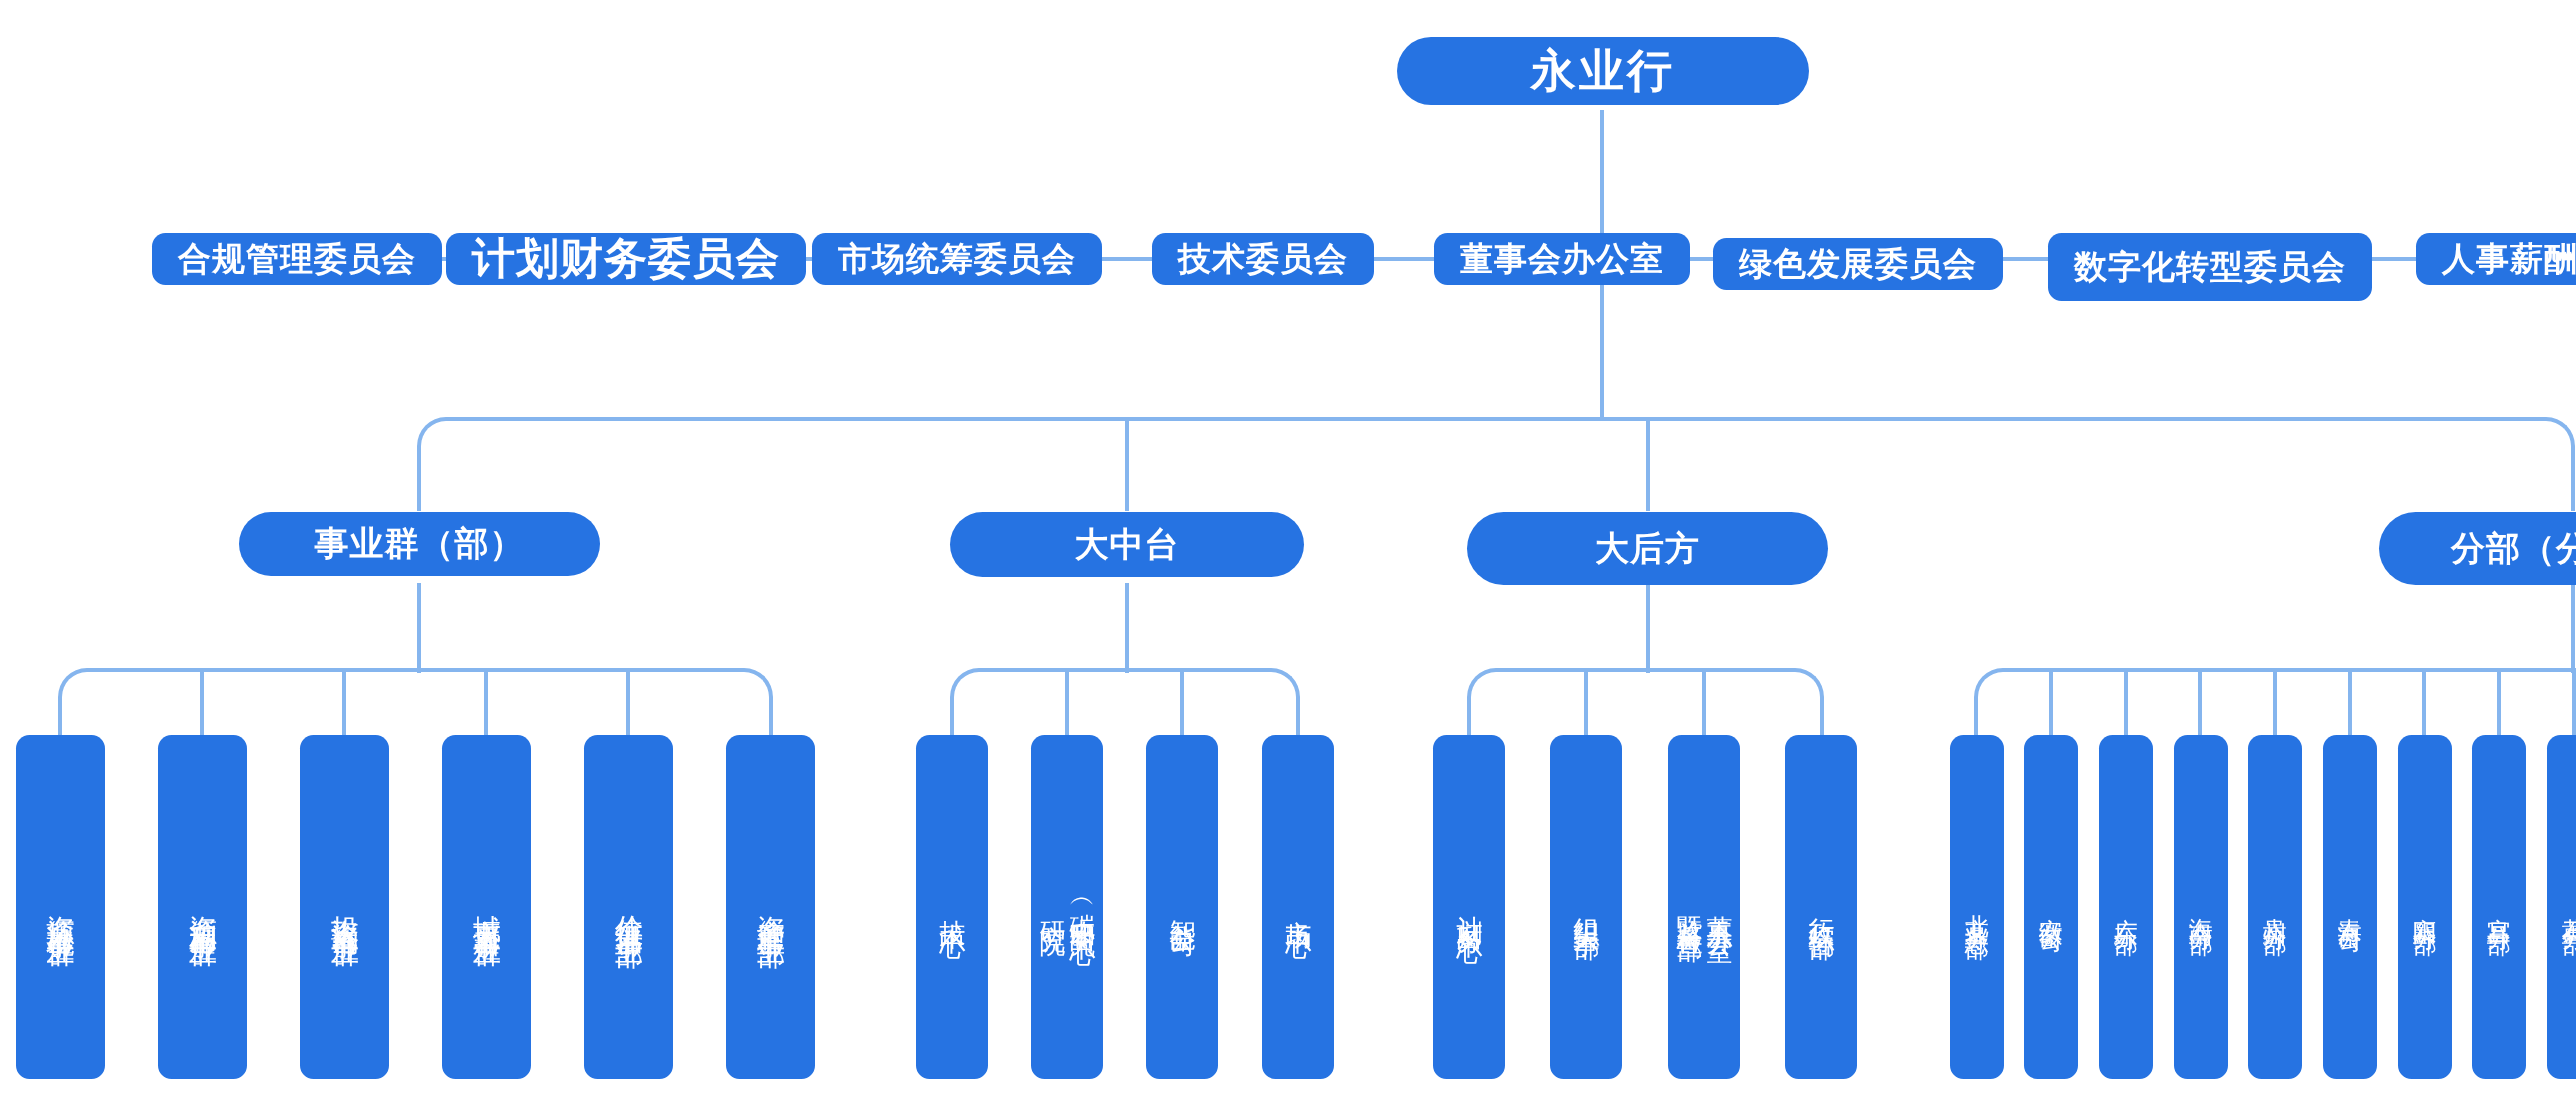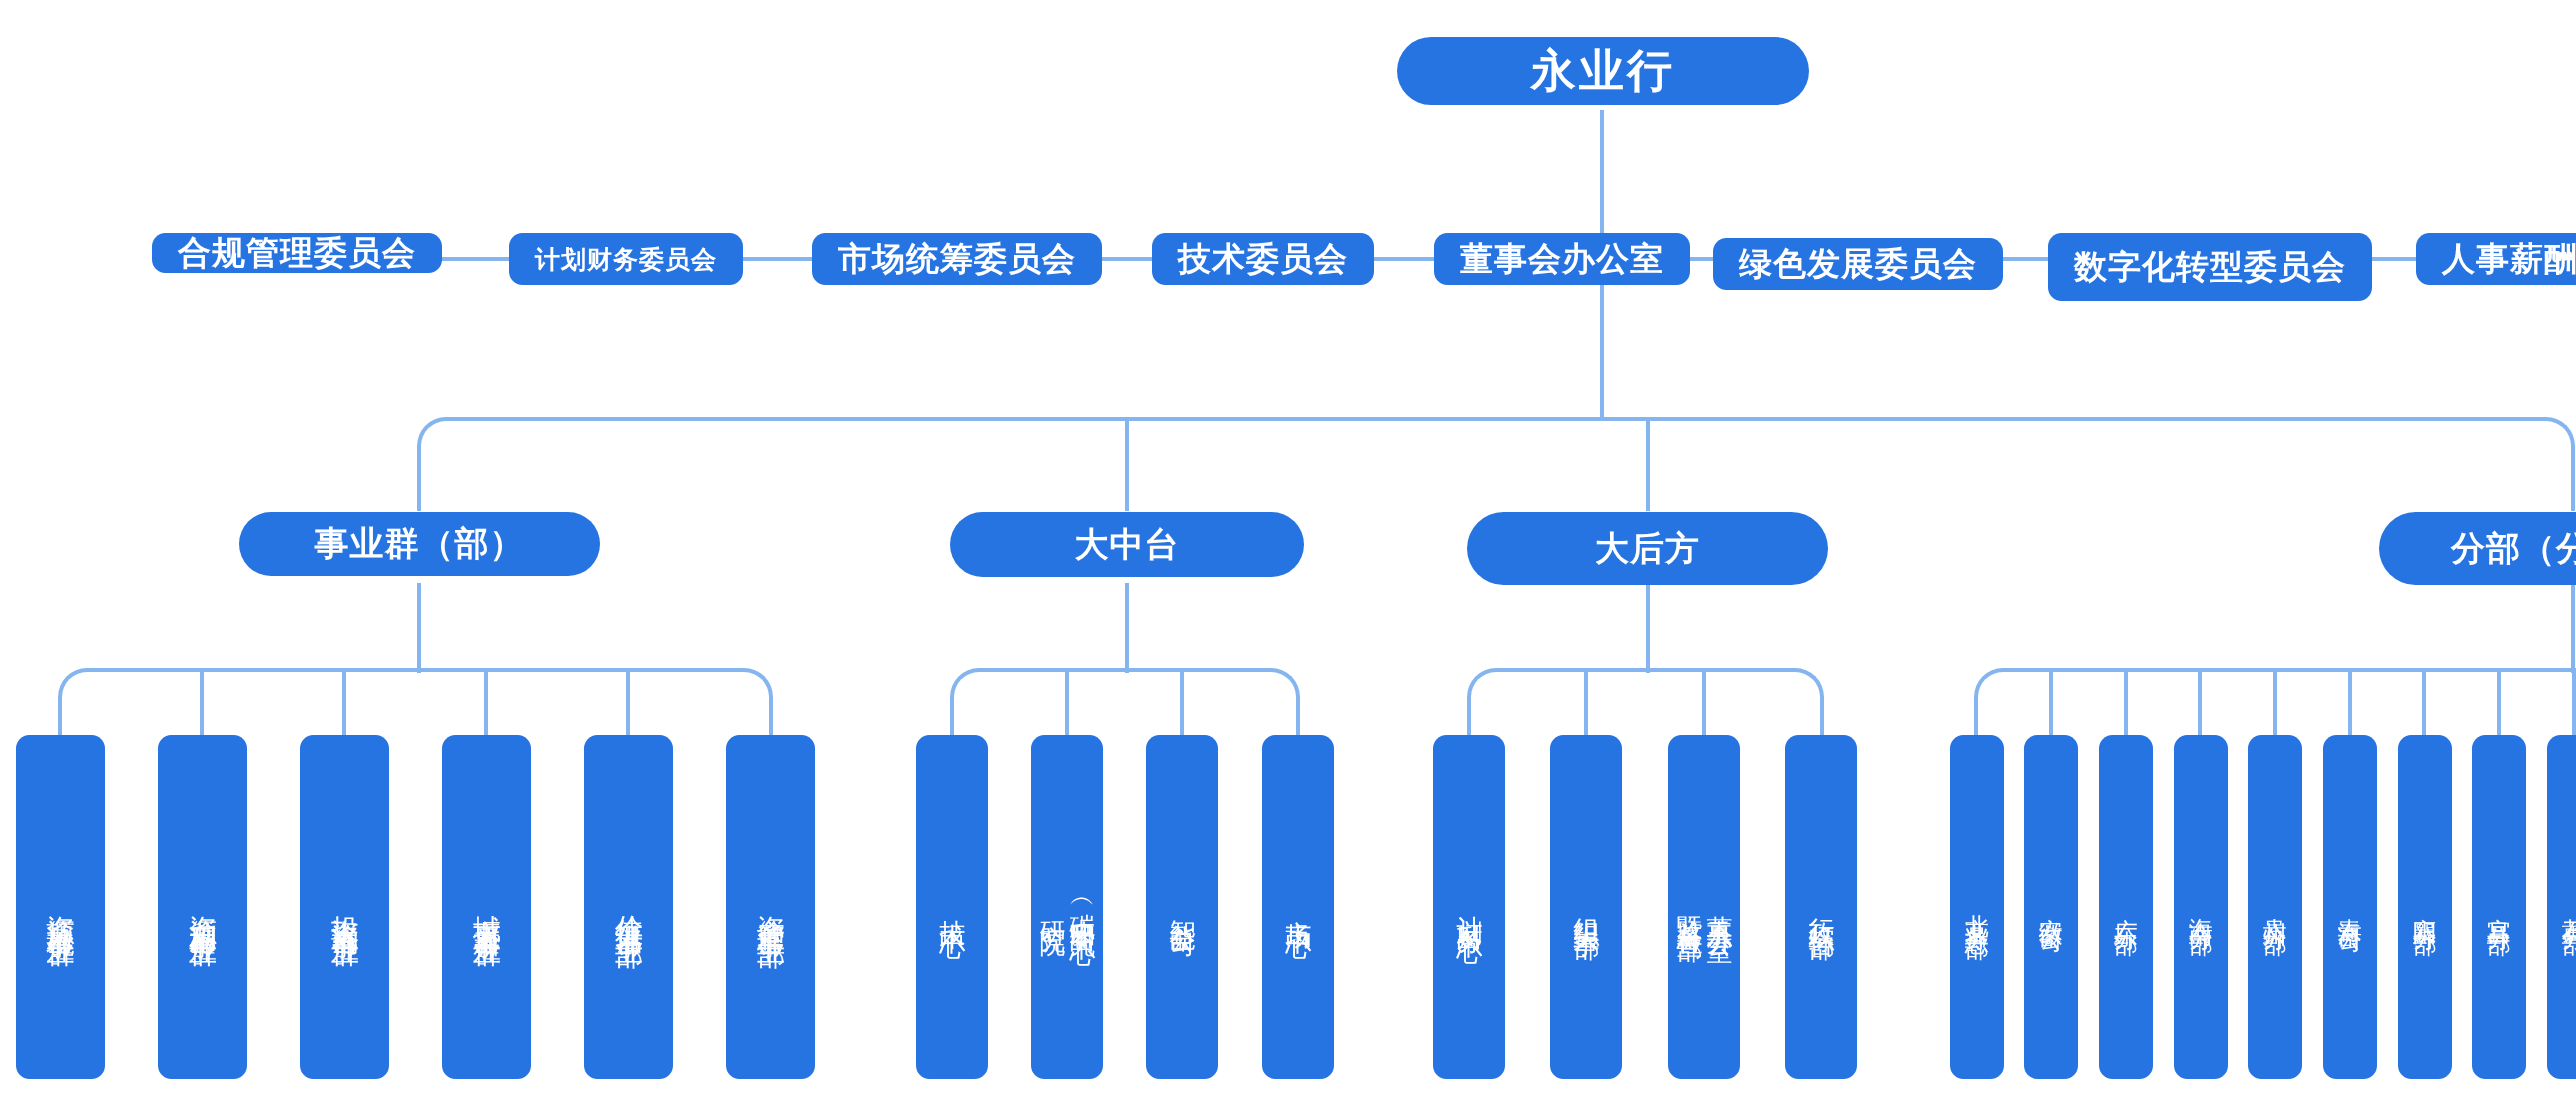--- a/index.html
+++ b/index.html
@@ -66,22 +66,22 @@
 <div id="canvas" style="--node: #2673e2; --conn: #85b5ee; --text: #ffffff; --bg: #ffffff;">
   <div id="connector-layer">
       <div class="vline" style="left: 1600px; top: 110px; width: 4.1px; height: 311px;"></div>
       <div class="hline" style="left: 297px; top: 257px; width: 2598px; height: 4.1px;"></div>
       <div class="bracket" style="left: 417px; top: 417px; width: 2158px; height: 94px;"></div>
       <div class="vline" style="left: 1125px; top: 417px; width: 4.1px; height: 94px;"></div>
       <div class="vline" style="left: 1646px; top: 417px; width: 4.1px; height: 94px;"></div>
     </div>
   <div id="root-node" class="node root" style="left: 1397px; top: 37px; width: 412px; height: 68px; font-size: 45px;">永业行</div>
   <div id="committee-row">
-      <div class="node committee" style="left: 297px; top: 233px; height: 40px; font-size: 33px; padding: 0px 26px; transform: translateX(-50%);">合规管理委员会</div>
-      <div class="node committee" style="left: 626px; top: 233px; height: 52px; font-size: 25px; padding: 0px 26px; transform: translateX(-50%);">计划财务委员会</div>
+      <div class="node committee" style="left: 297px; top: 233px; height: 52px; font-size: 33px; padding: 0px 26px; transform: translateX(-50%);">合规管理委员会</div>
+      <div class="node committee" style="left: 626px; top: 233px; height: 52px; font-size: 43px; padding: 0px 26px; transform: translateX(-50%);">计划财务委员会</div>
       <div class="node committee" style="left: 957px; top: 233px; height: 52px; font-size: 33px; padding: 0px 26px; transform: translateX(-50%);">市场统筹委员会</div>
       <div class="node committee" style="left: 1263px; top: 233px; height: 52px; font-size: 33px; padding: 0px 26px; transform: translateX(-50%);">技术委员会</div>
       <div class="node committee" style="left: 1562px; top: 233px; height: 52px; font-size: 33px; padding: 0px 26px; transform: translateX(-50%);">董事会办公室</div>
       <div class="node committee" style="left: 1858px; top: 238px; height: 52px; font-size: 33px; padding: 0px 26px; transform: translateX(-50%);">绿色发展委员会</div>
       <div class="node committee" style="left: 2210px; top: 233px; height: 68px; font-size: 33px; padding: 0px 26px; transform: translateX(-50%);">数字化转型委员会</div>
       <div class="node committee" style="left: 2561px; top: 233px; height: 52px; font-size: 33px; padding: 0px 26px; transform: translateX(-50%);">人事薪酬委员会</div>
     </div>
   <div id="group-layer">
       <div>
         <div class="node gheader" style="left: 239px; top: 512px; width: 361px; height: 64px; font-size: 34px;">事业群（部）</div>

